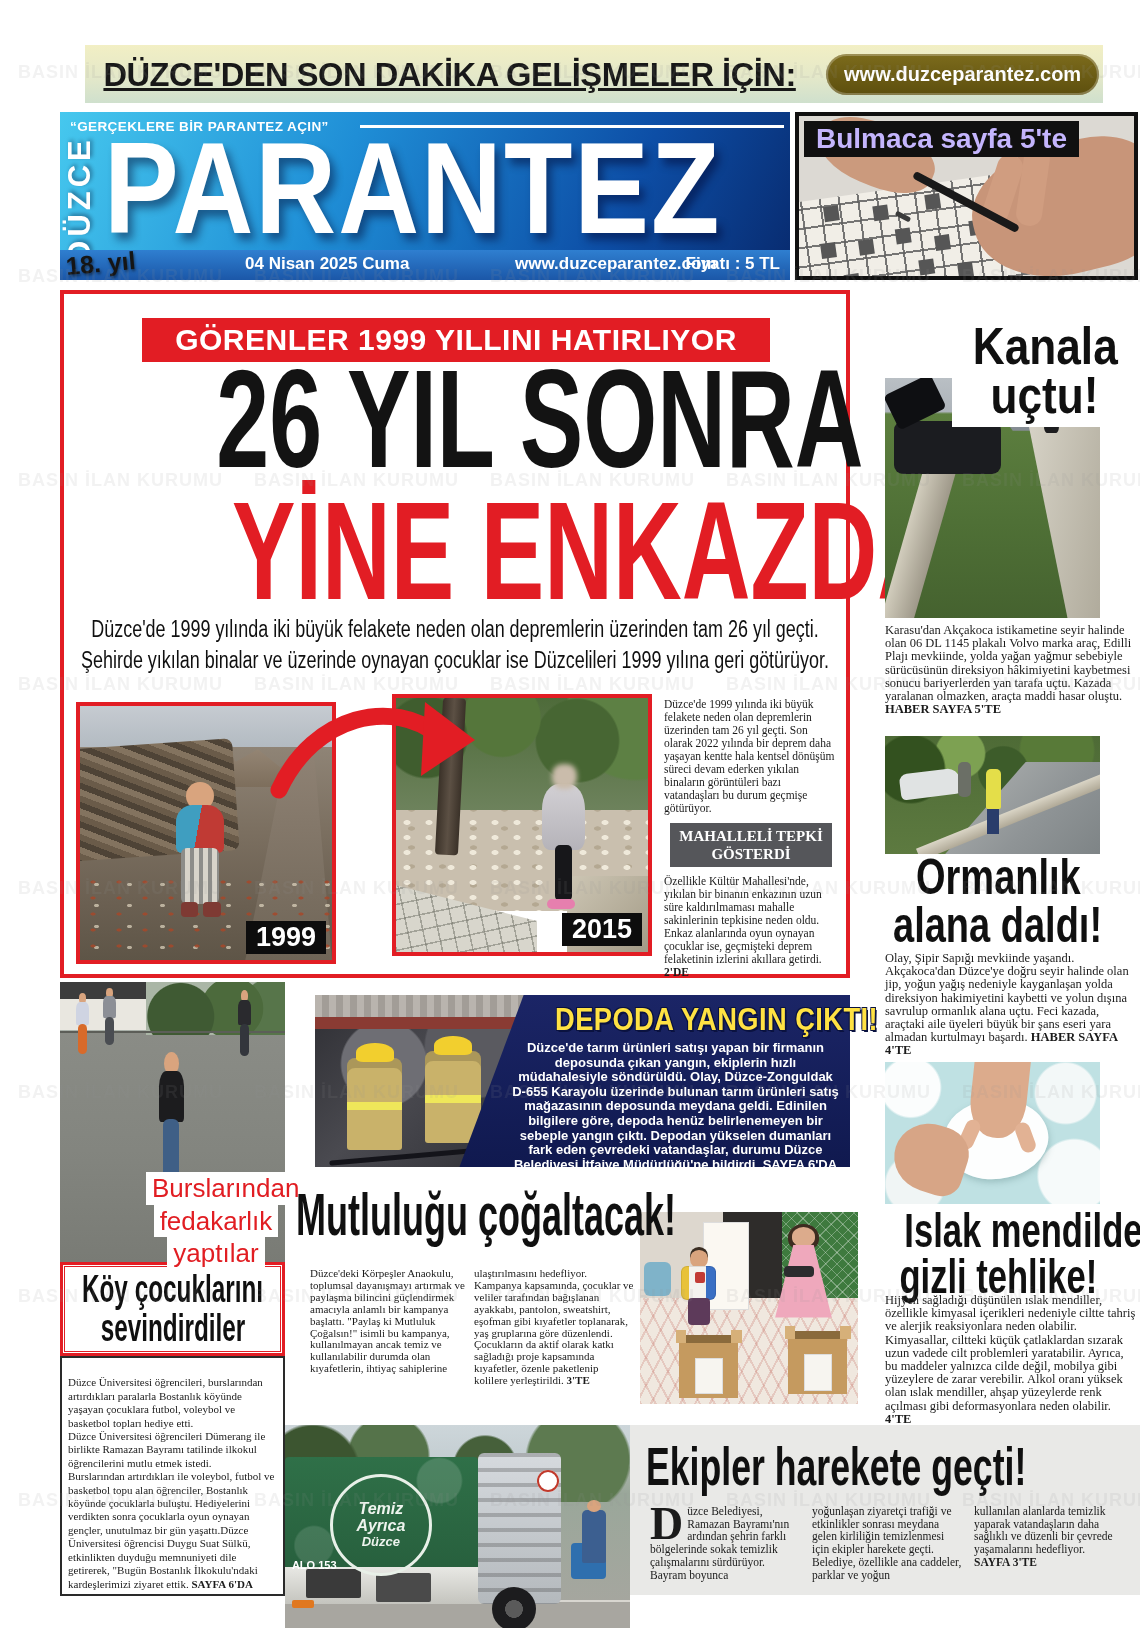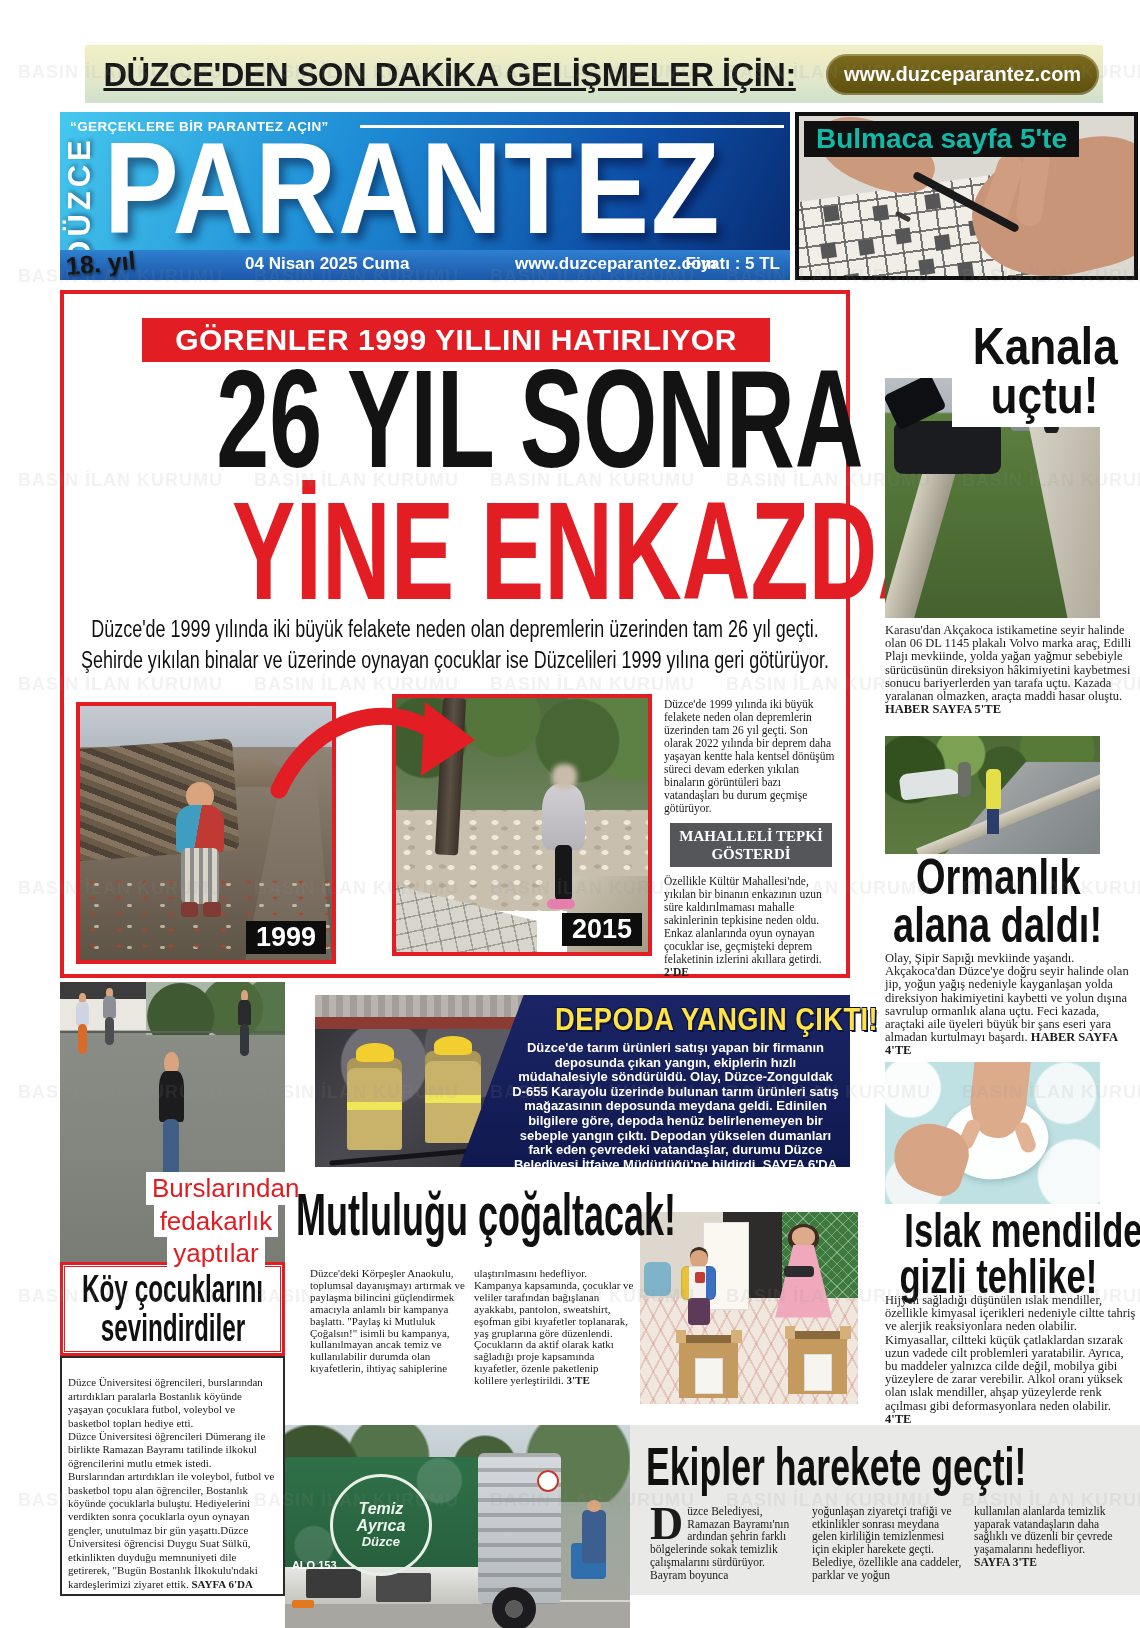--- a/index.html
+++ b/index.html
@@ -39,21 +39,21 @@
   .mast-name{left:44px;top:12px;font-size:112px;font-weight:bold;color:#fff;letter-spacing:2px;
     transform:scale(1,1.16);transform-origin:top left;line-height:1;white-space:nowrap;
     text-shadow:5px 6px 8px rgba(0,0,40,.45);}
   .mast-bar{left:0;right:0;bottom:0;height:30px;background:linear-gradient(180deg,#2f7fd0,#1b57a8);color:#fff;}
   .mast-year{left:6px;bottom:2px;font-size:25px;font-weight:bold;transform:rotate(-5deg);
     text-shadow:1px 2px 3px rgba(0,0,0,.5);}
   .bar-item{bottom:6px;font-size:17px;font-weight:bold;white-space:nowrap;}
 
   
   .bulmaca{left:795px;top:112px;width:335px;height:160px;border:4px solid #101010;background:#dcd9d3;}
-  .bulmaca-label{left:5px;top:5px;background:#101010;color:#14b8a6;font-size:28px;font-weight:bold;
+  .bulmaca-label{left:5px;top:5px;background:#101010;color:#c4b5fd;font-size:28px;font-weight:bold;
     padding:2px 12px;z-index:4;white-space:nowrap;}
   .cw-grid{left:-12px;bottom:-14px;width:258px;height:104px;transform:rotate(-8deg);
     background:
       repeating-linear-gradient(0deg,rgba(95,95,95,.85) 0 2px,transparent 2px 19px),
       repeating-linear-gradient(90deg,rgba(95,95,95,.85) 0 2px,transparent 2px 19px),#f1eee7;}
   .cw-cell{left:22px;bottom:18px;width:15px;height:15px;background:#565656;transform:rotate(-8deg);
     box-shadow:38px 2px #565656,76px -4px #565656,114px 8px #565656,150px -2px #565656,
       19px 34px #565656,95px 30px #565656,133px 38px #565656,57px -30px #565656,
       110px -34px #565656,170px -28px #565656,8px -36px #565656;}
   .hand-r{right:-28px;top:28px;width:190px;height:130px;background:#c89579;border-radius:45% 35% 35% 50%;

